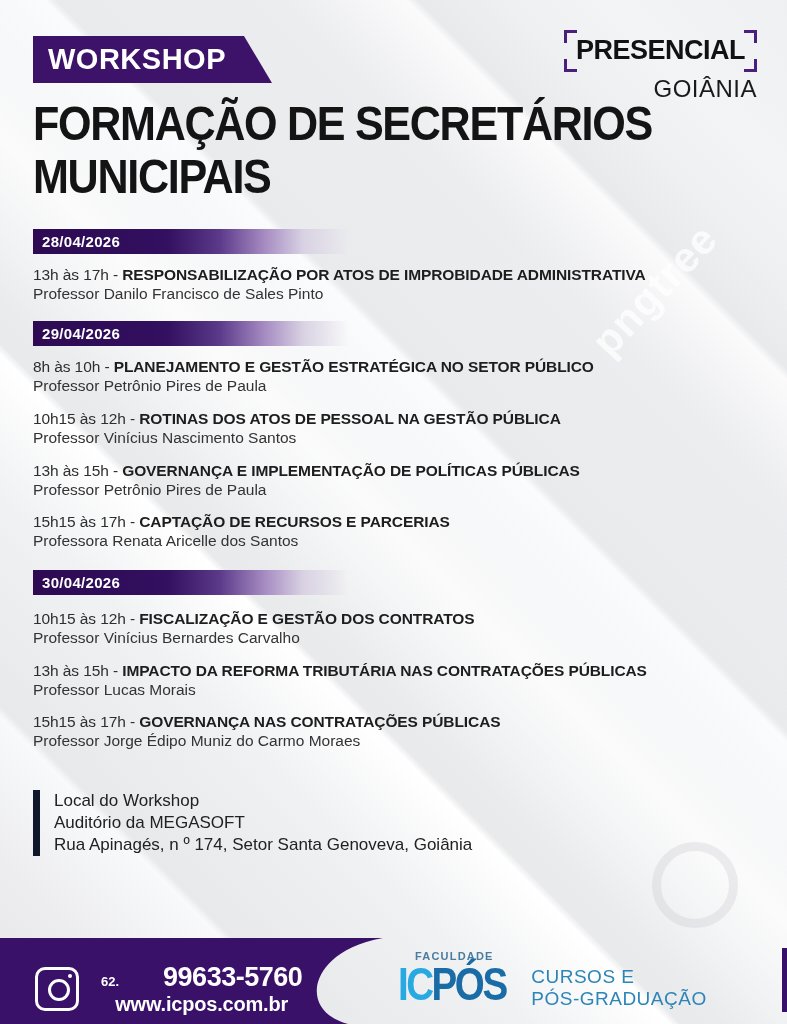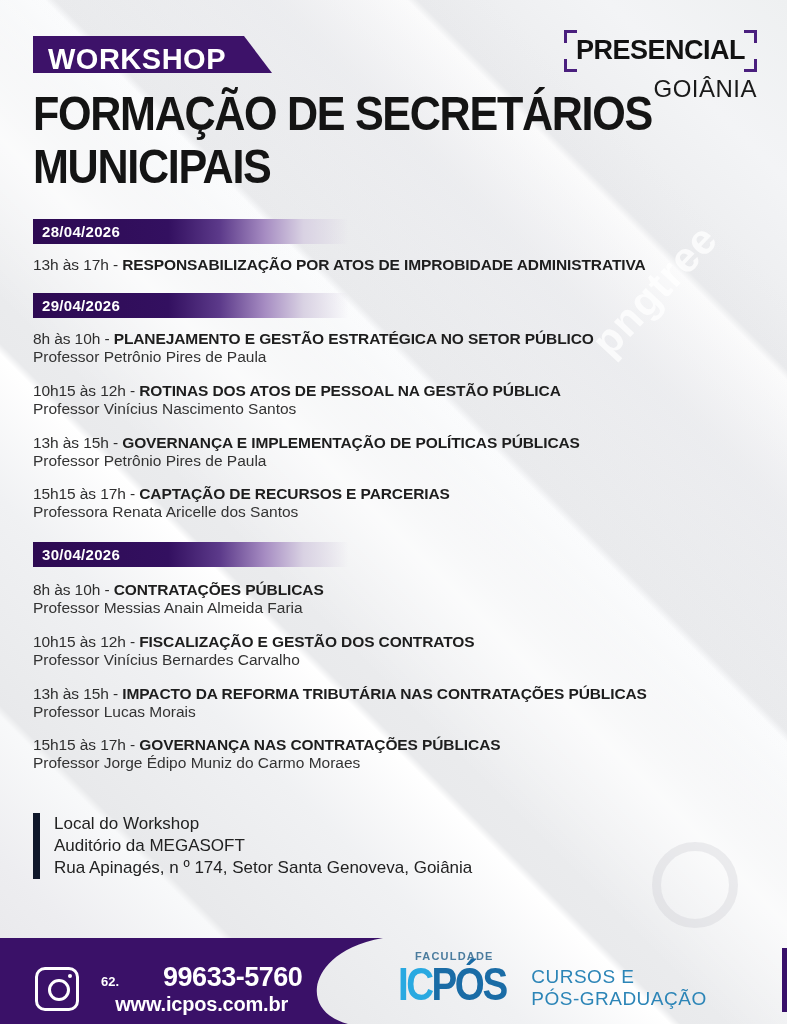--- a/index.html
+++ b/index.html
@@ -19,21 +19,21 @@
       rgba(255,255,255,0) 58%, rgba(215,215,220,.25) 72%, rgba(255,255,255,0) 84%);}
   .wm-text{position:absolute;left:568px;top:252px;width:200px;
     transform:rotate(-47deg);font-size:42px;font-weight:700;
     color:rgba(255,255,255,.75);letter-spacing:1px;pointer-events:none;}
   .wm-badge{position:absolute;left:652px;top:842px;width:86px;height:86px;border-radius:50%;
     border:9px solid rgba(195,195,202,.28);box-sizing:border-box;pointer-events:none;}
   
   .content{position:absolute;left:33px;right:30px;top:0;}
   
   .workshop-banner{display:inline-block;margin-top:36px;background:#3d1269;color:#fff;
-    font-size:29px;font-weight:700;letter-spacing:.5px;line-height:47px;height:37px;
+    font-size:29px;font-weight:700;letter-spacing:.5px;line-height:47px;height:47px;
     padding:0 46px 0 15px;clip-path:polygon(0 0,calc(100% - 28px) 0,100% 100%,0 100%);}
   .right-head{position:absolute;top:30px;right:0;text-align:right;}
   .presencial-frame{position:relative;display:inline-block;padding:5px 12px 6px 12px;}
   .presencial-label{font-size:27px;font-weight:800;color:#121212;letter-spacing:-.5px;}
   .corner{position:absolute;width:10px;height:10px;}
   .corner.tl{left:0;top:0;border-left:3px solid #4a1f7e;border-top:3px solid #4a1f7e;}
   .corner.tr{right:0;top:0;border-right:3px solid #4a1f7e;border-top:3px solid #4a1f7e;}
   .corner.bl{left:0;bottom:0;border-left:3px solid #4a1f7e;border-bottom:3px solid #4a1f7e;}
   .corner.br{right:0;bottom:0;border-right:3px solid #4a1f7e;border-bottom:3px solid #4a1f7e;}
   .city{margin-top:3px;font-size:24px;color:#1a1a1a;letter-spacing:.5px;}
@@ -107,20 +107,21 @@
     <div class="title" style="margin-top:0;">MUNICIPAIS</div>
 
     
     <div class="date-band band-28">
       <span>28/04/2026</span>
     </div>
     <div class="item first">
       <div class="item-line">
         <span class="time">13h às 17h</span><span class="sep"> - </span><span class="topic">RESPONSABILIZAÇÃO POR ATOS DE IMPROBIDADE ADMINISTRATIVA</span>
       </div>
+      <div class="speaker">Professor Danilo Francisco de Sales Pinto</div>
     </div>
 
     
     <div class="date-band band-29">
       <span>29/04/2026</span>
     </div>
     <div class="item first">
       <div class="item-line">
         <span class="time">8h às 10h</span><span class="sep"> - </span><span class="topic">PLANEJAMENTO E GESTÃO ESTRATÉGICA NO SETOR PÚBLICO</span>
       </div>
@@ -141,26 +142,20 @@
     <div class="item" style="margin-top:14px;">
       <div class="item-line">
         <span class="time">15h15 às 17h</span><span class="sep"> - </span><span class="topic">CAPTAÇÃO DE RECURSOS E PARCERIAS</span>
       </div>
       <div class="speaker">Professora Renata Aricelle dos Santos</div>
     </div>
 
     
     <div class="date-band band-30">
       <span>30/04/2026</span>
-    </div>
-    <div class="item first" style="margin-top:14px;">
-      <div class="item-line">
-        <span class="time">8h às 10h</span><span class="sep"> - </span><span class="topic">CONTRATAÇÕES PÚBLICAS</span>
-      </div>
-      <div class="speaker">Professor Messias Anain Almeida Faria</div>
     </div>
     <div class="item">
       <div class="item-line">
         <span class="time">10h15 às 12h</span><span class="sep"> - </span><span class="topic">FISCALIZAÇÃO E GESTÃO DOS CONTRATOS</span>
       </div>
       <div class="speaker">Professor Vinícius Bernardes Carvalho</div>
     </div>
     <div class="item">
       <div class="item-line">
         <span class="time">13h às 15h</span><span class="sep"> - </span><span class="topic">IMPACTO DA REFORMA TRIBUTÁRIA NAS CONTRATAÇÕES PÚBLICAS</span>

